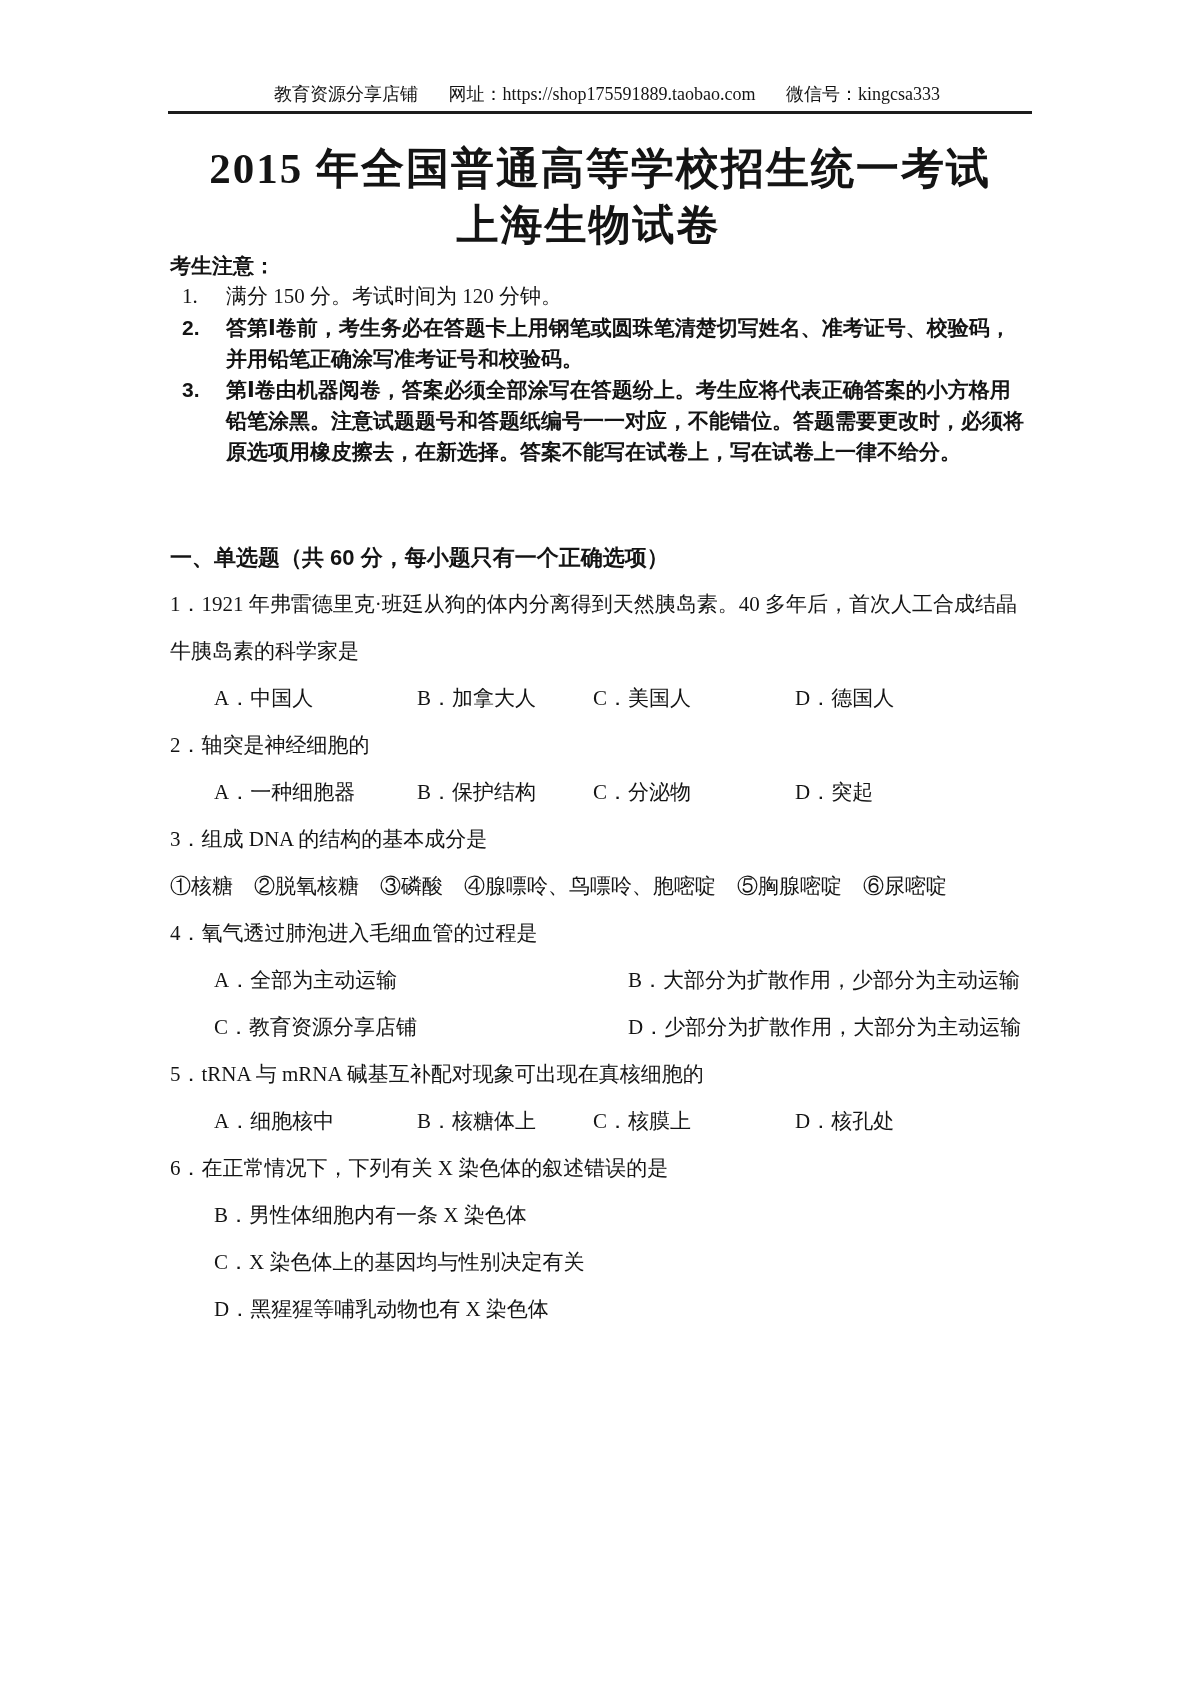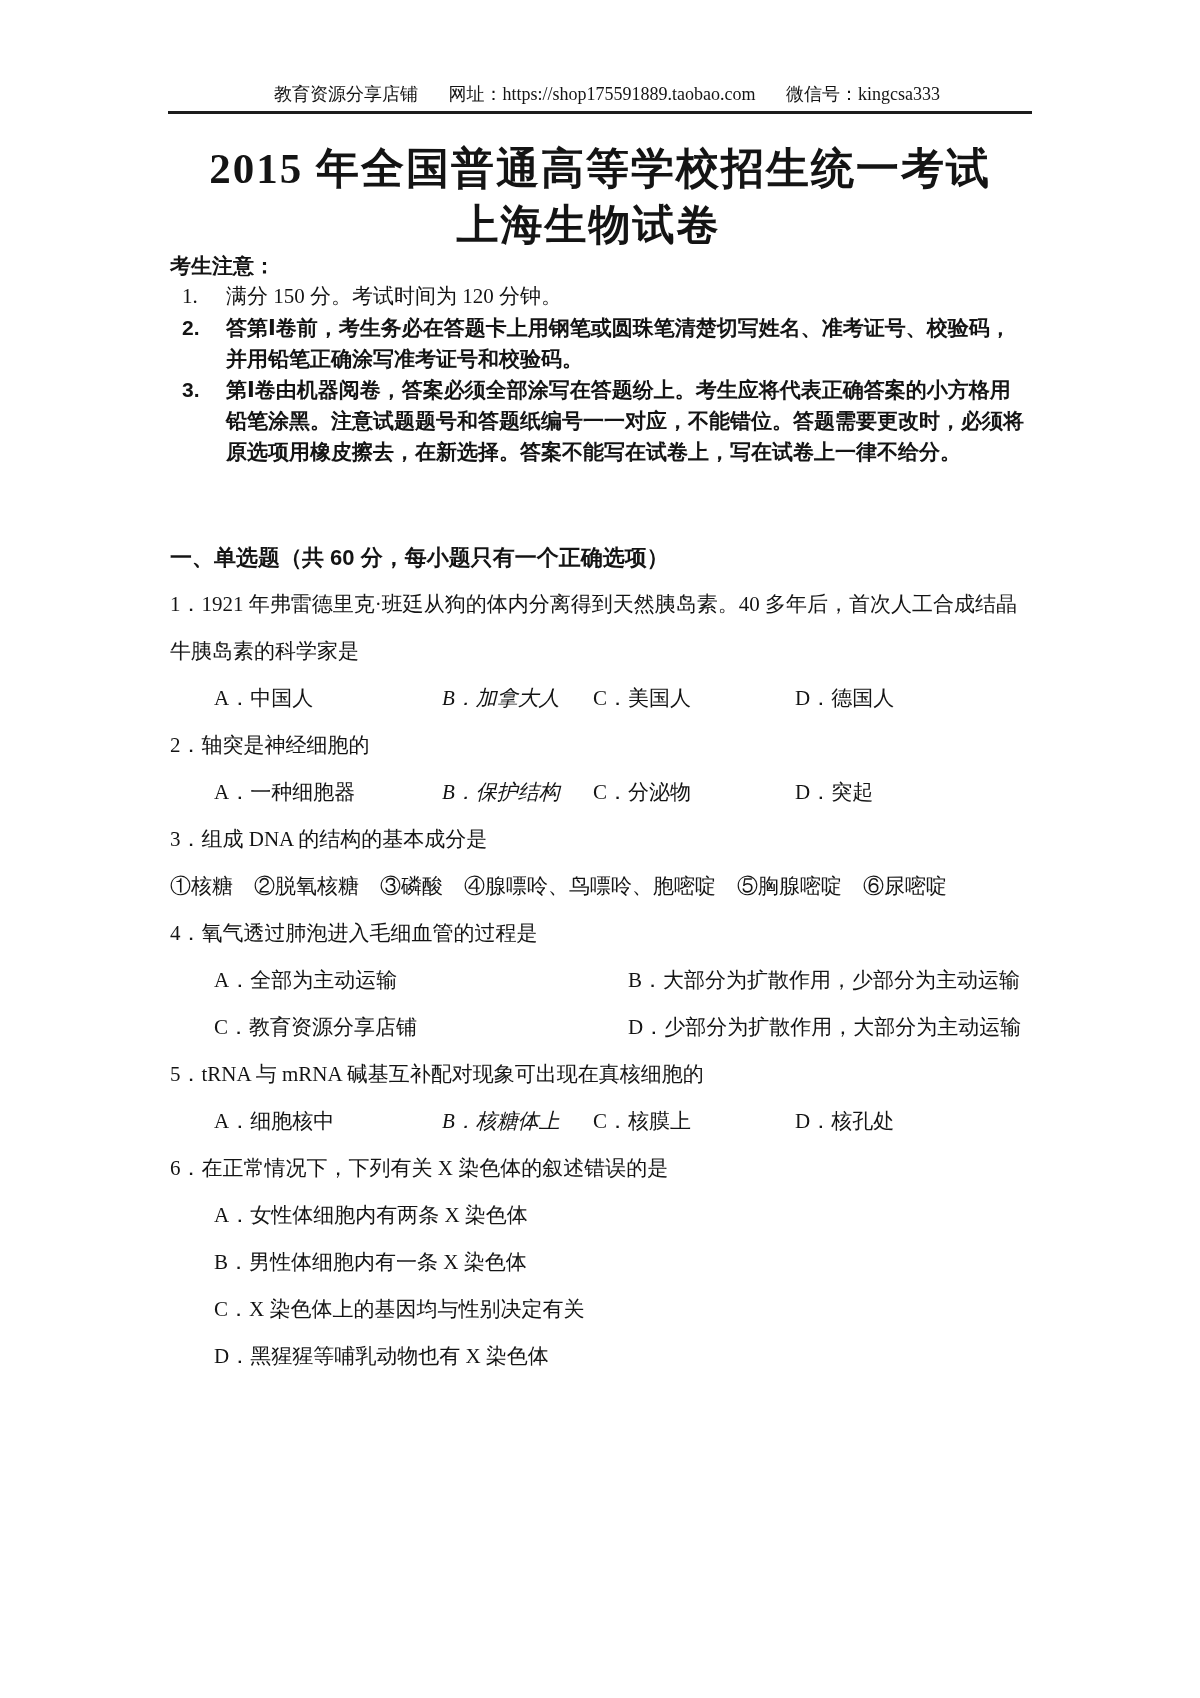--- a/index.html
+++ b/index.html
@@ -46,21 +46,21 @@
   
   .body {
     position:absolute; top:534px; left:170px; width:866px;
     font-size:21px; line-height:47px;
   }
   .sec-head { font-size:22px; }
   .stem, .subline { margin:0; }
   .opt-row { position:relative; height:47px; }
   .opt { position:absolute; top:0; white-space:nowrap; }
   .col1 { left:44px; }
-  .col2 { left:272px;font-style:italic; }
+  .col2 { left:247px; }
   .col3 { left:423px; }
   .col4 { left:625px; }
   .colB { left:421px;margin-left:37px; }
   .opt-line { padding-left:44px; }
 </style>
 </head>
 <body>
 
 <div class="page">
 
@@ -125,19 +125,18 @@
 
     <p class="stem">5．tRNA 与 mRNA 碱基互补配对现象可出现在真核细胞的</p>
     <div class="opt-row">
       <span class="opt col1">A．细胞核中</span>
       <span class="opt col2">B．核糖体上</span>
       <span class="opt col3">C．核膜上</span>
       <span class="opt col4">D．核孔处</span>
     </div>
 
     <p class="stem">6．在正常情况下，下列有关 X 染色体的叙述错误的是</p>
-    <div class="opt-line">A．女性体细胞内有两条 X 染色体</div>
     <div class="opt-line">B．男性体细胞内有一条 X 染色体</div>
     <div class="opt-line">C．X 染色体上的基因均与性别决定有关</div>
     <div class="opt-line">D．黑猩猩等哺乳动物也有 X 染色体</div>
 
   </div>
 </div>
 
 </body></html>

